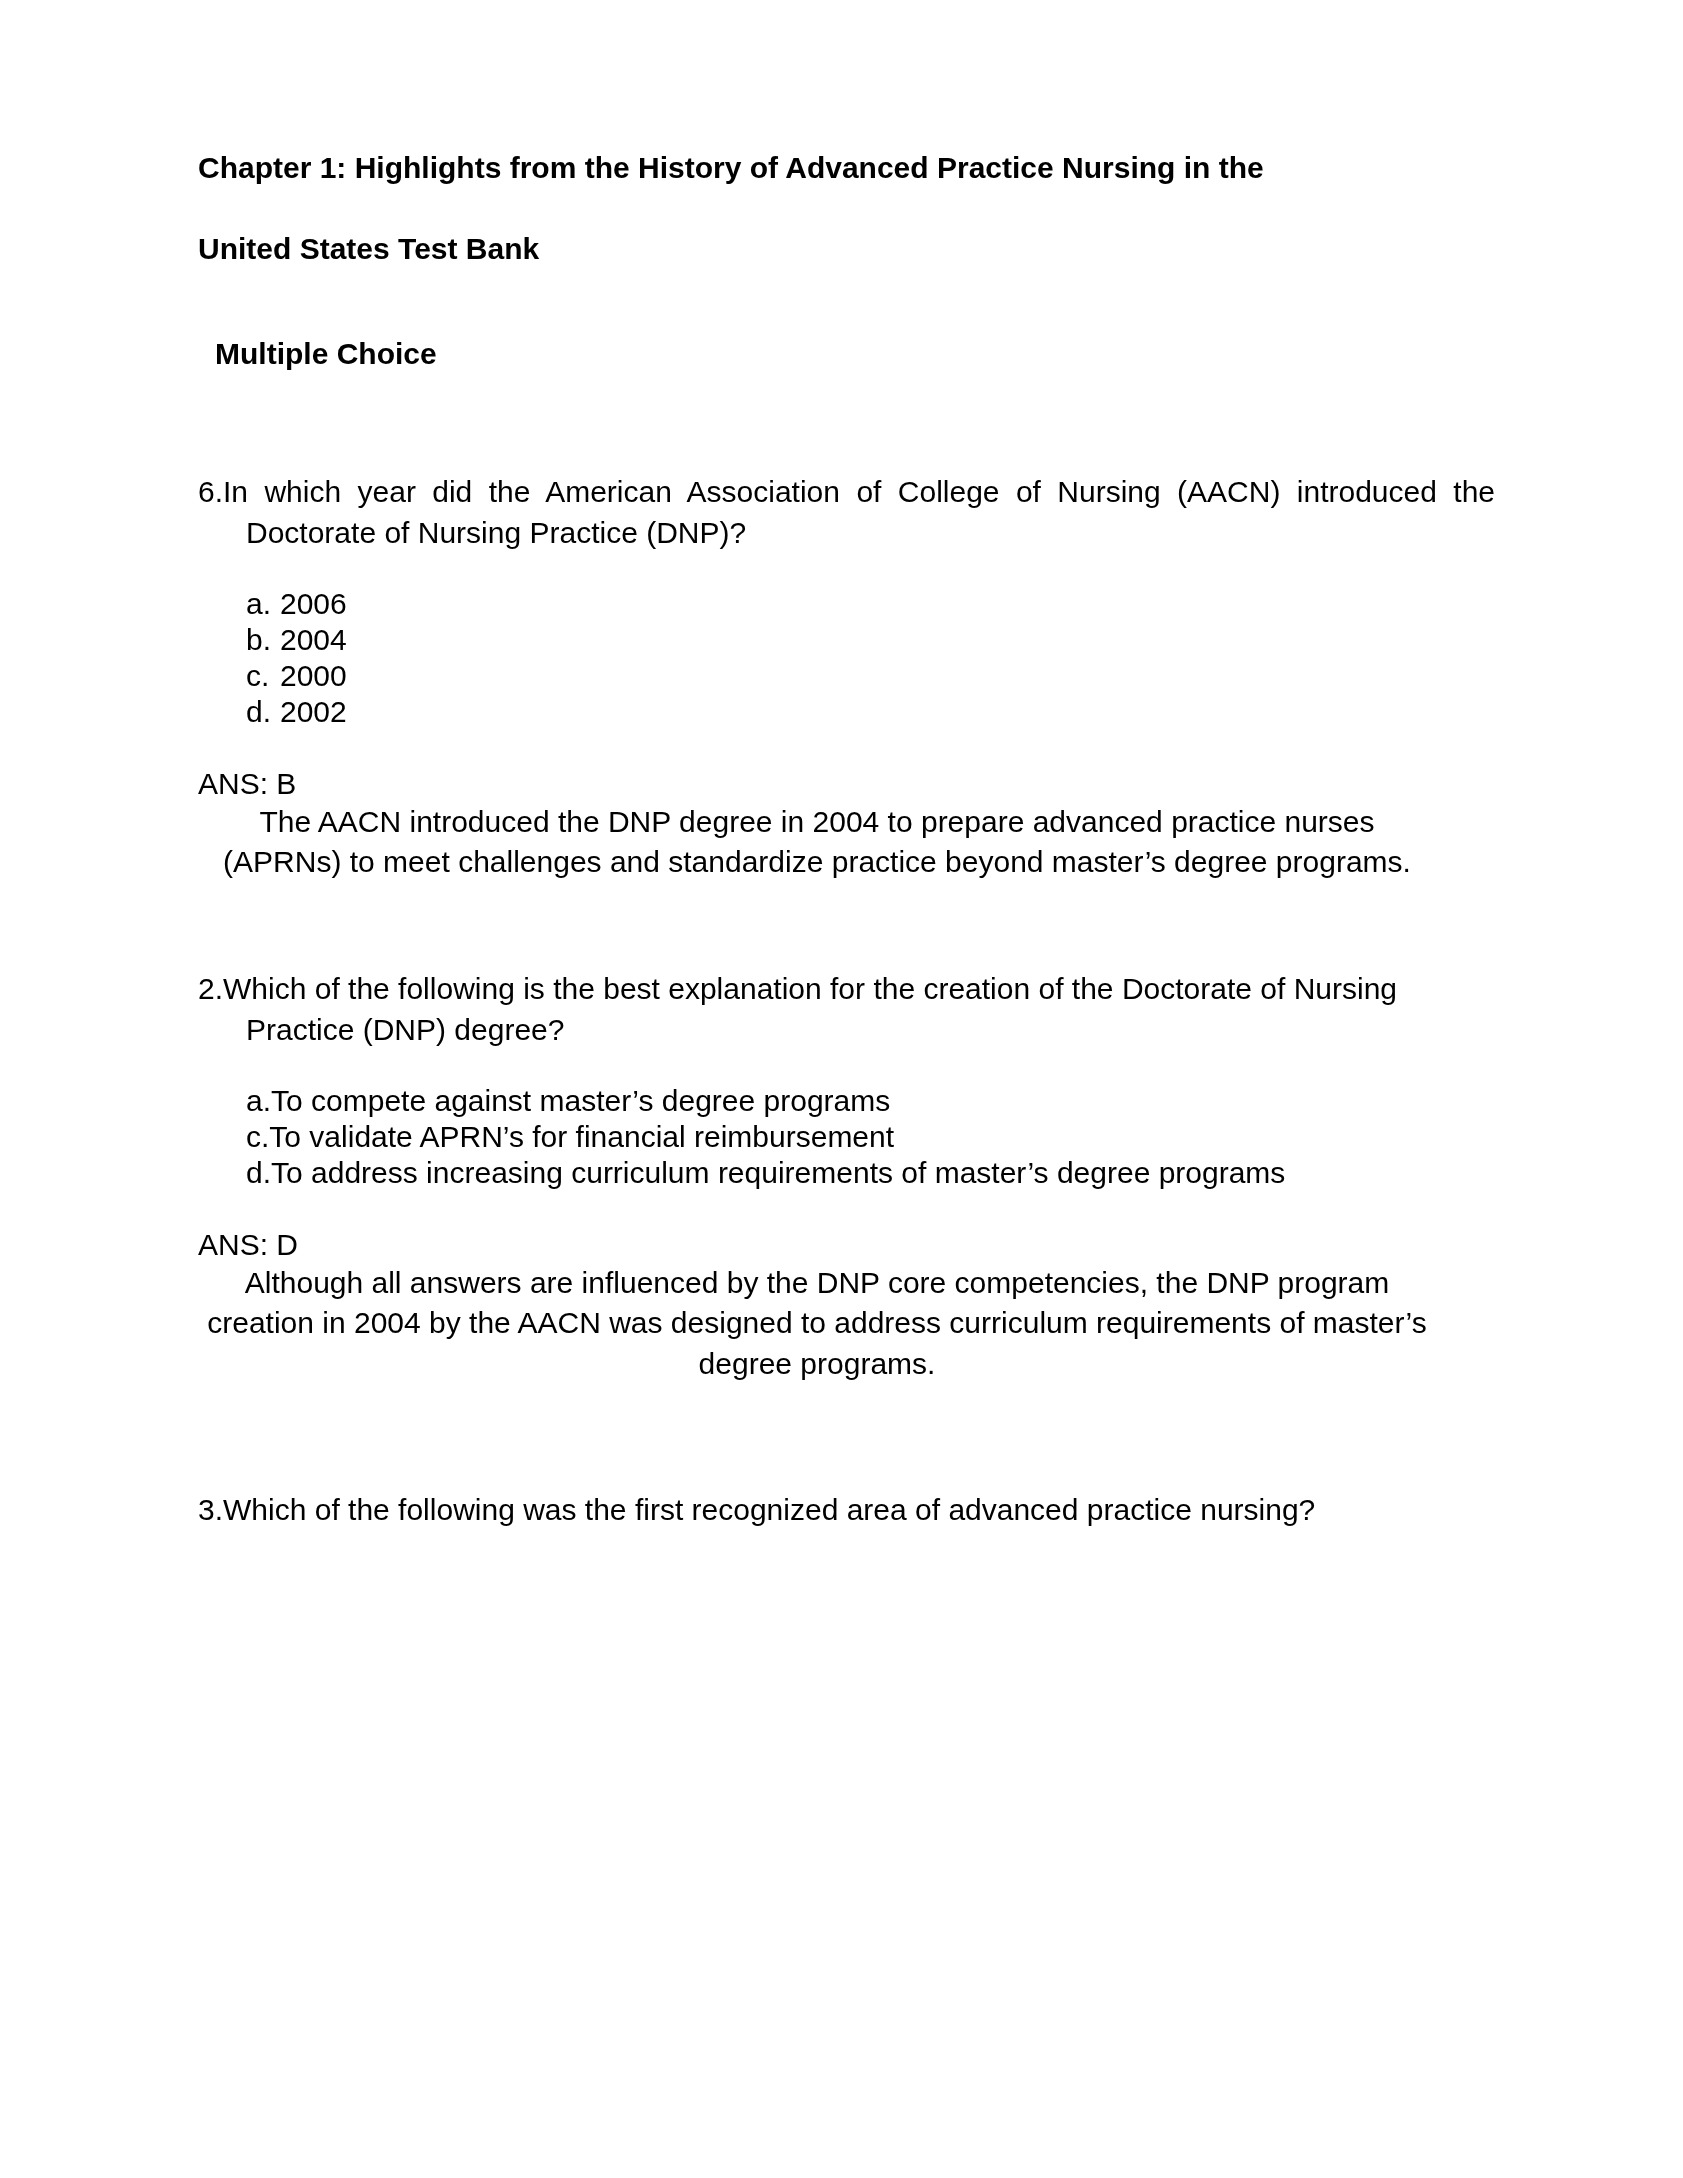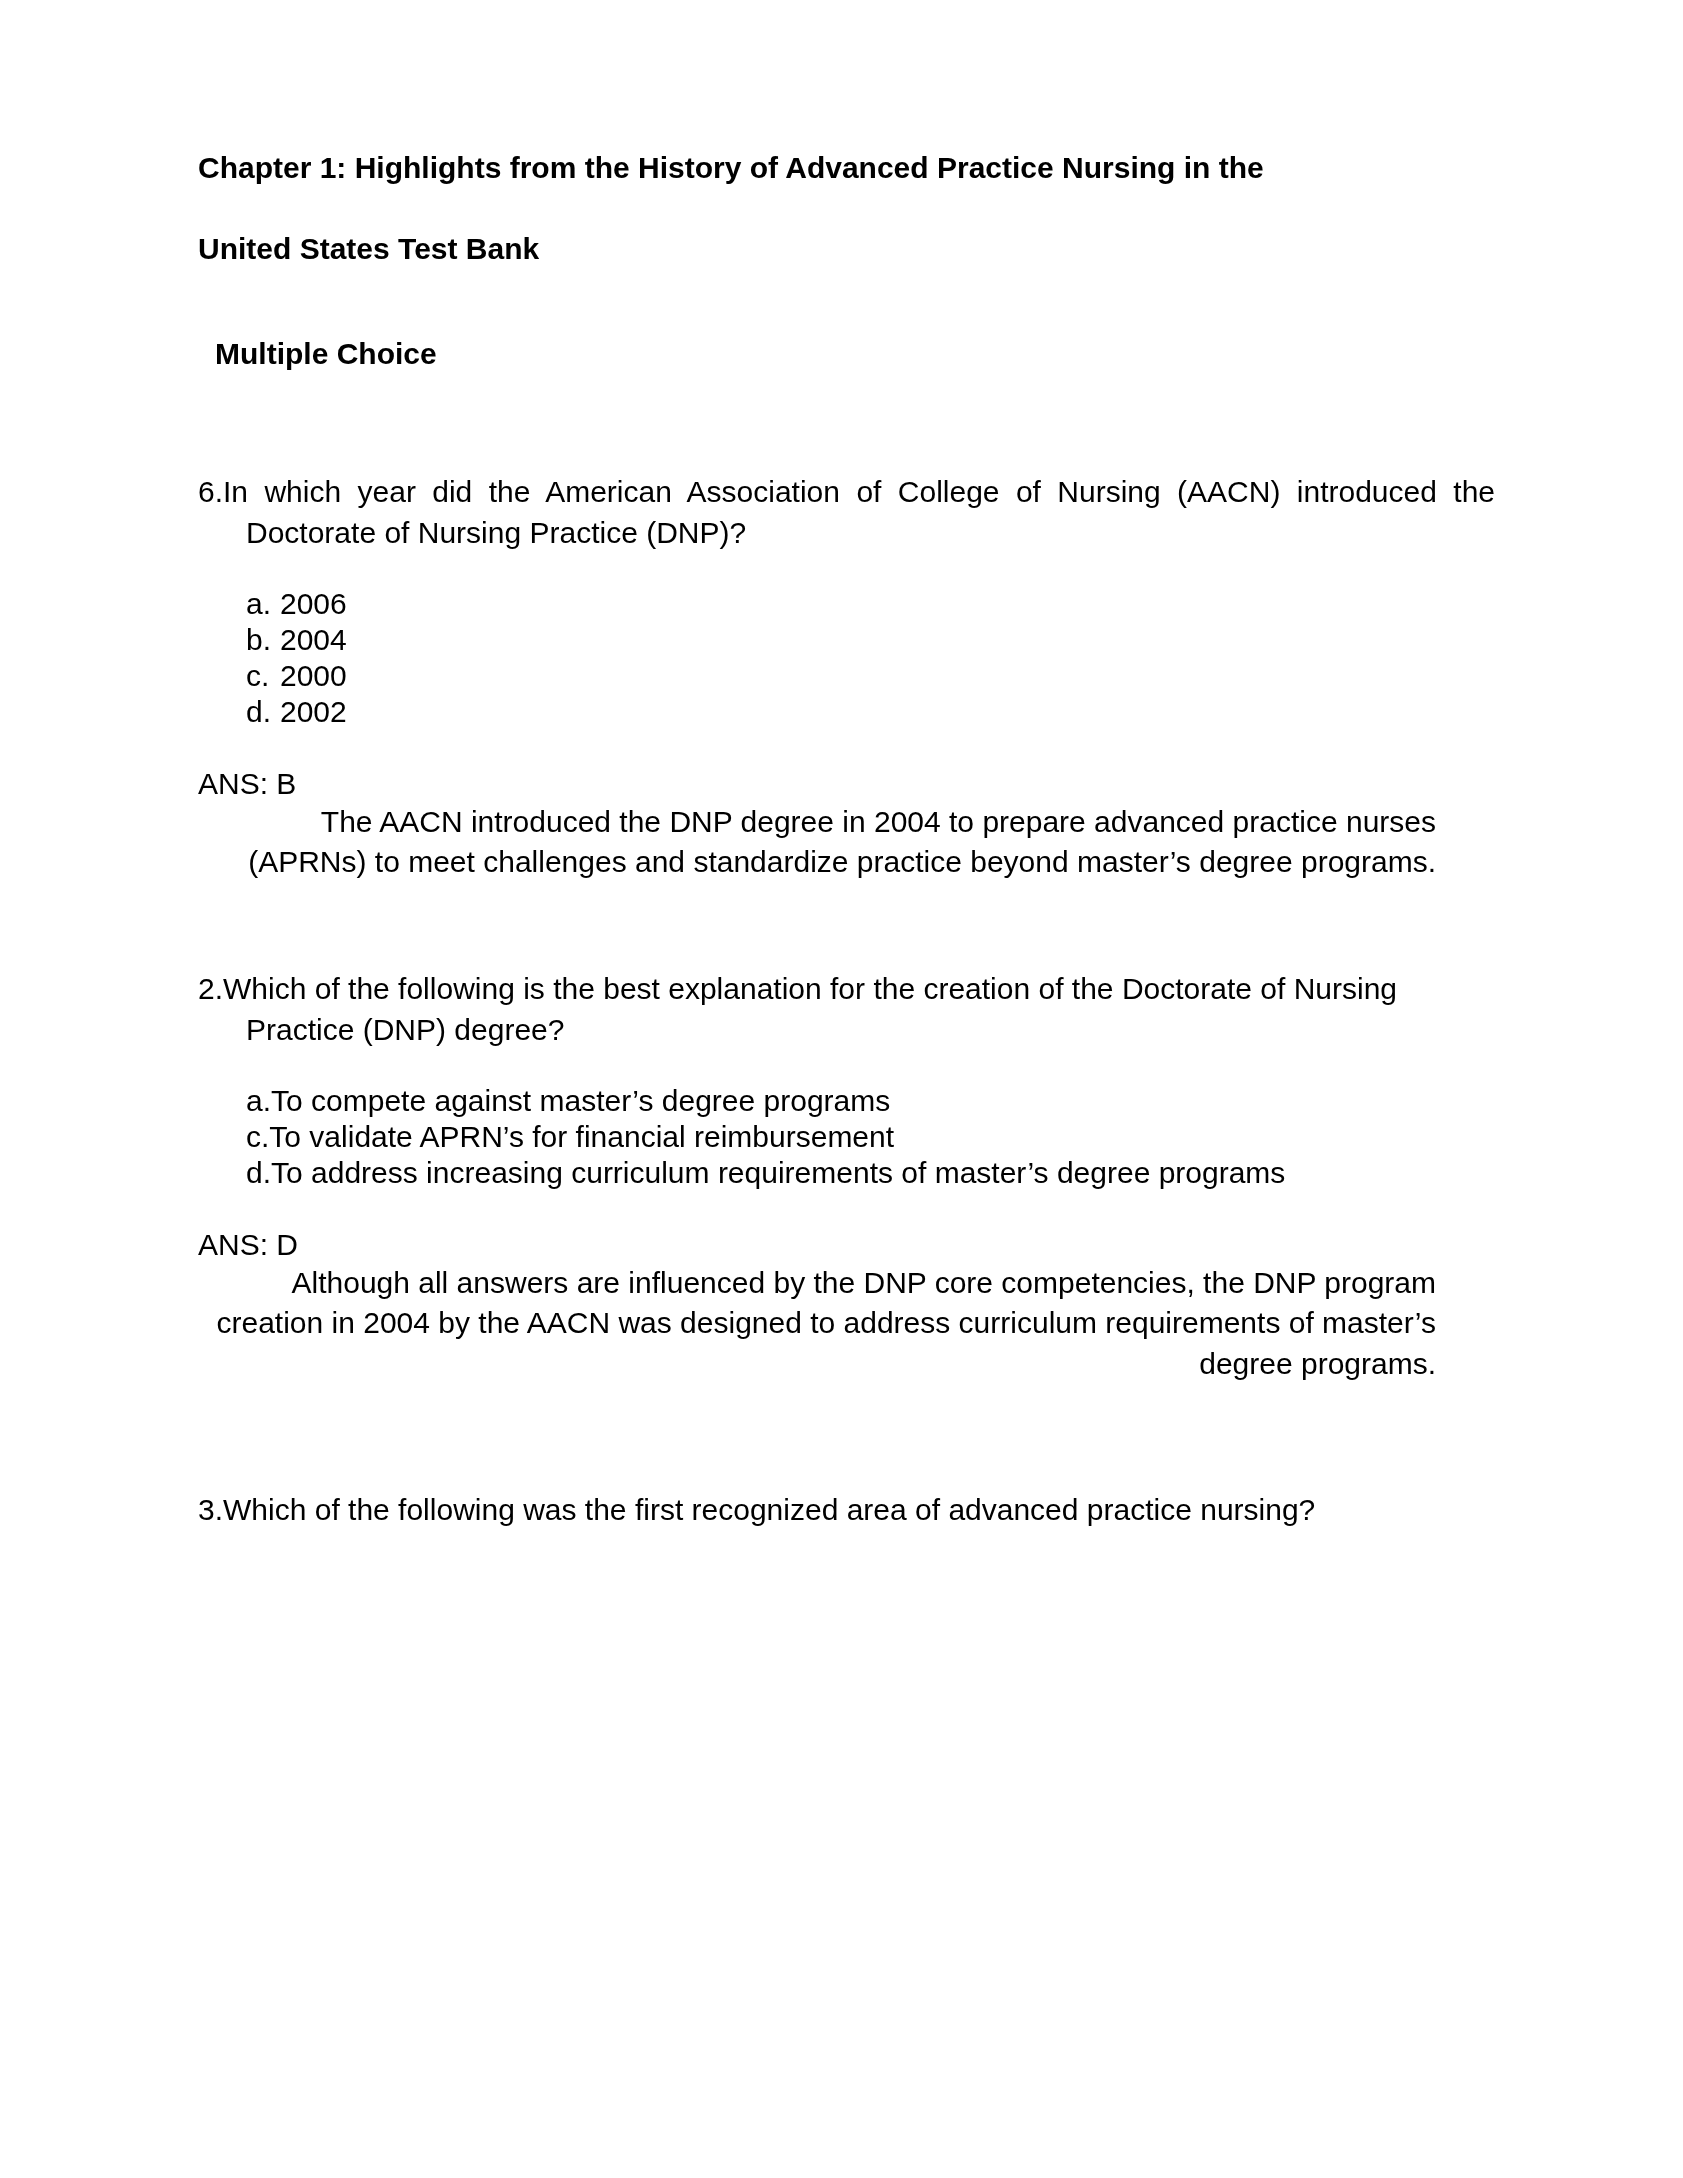--- a/index.html
+++ b/index.html
@@ -95,21 +95,21 @@
   }
   .answer-key {
     font-size: 30px;
     line-height: 1.2;
     margin: 0;
   }
   .answer-rationale {
     font-size: 30px;
     line-height: 1.35;
     margin: 0;
-    text-align: right;
+    text-align: center;
     width: 1238px;
   }
 </style>
 </head>
 <body>
 
 <div class="page">
   <div class="content">
 
     <div class="doc-title">

